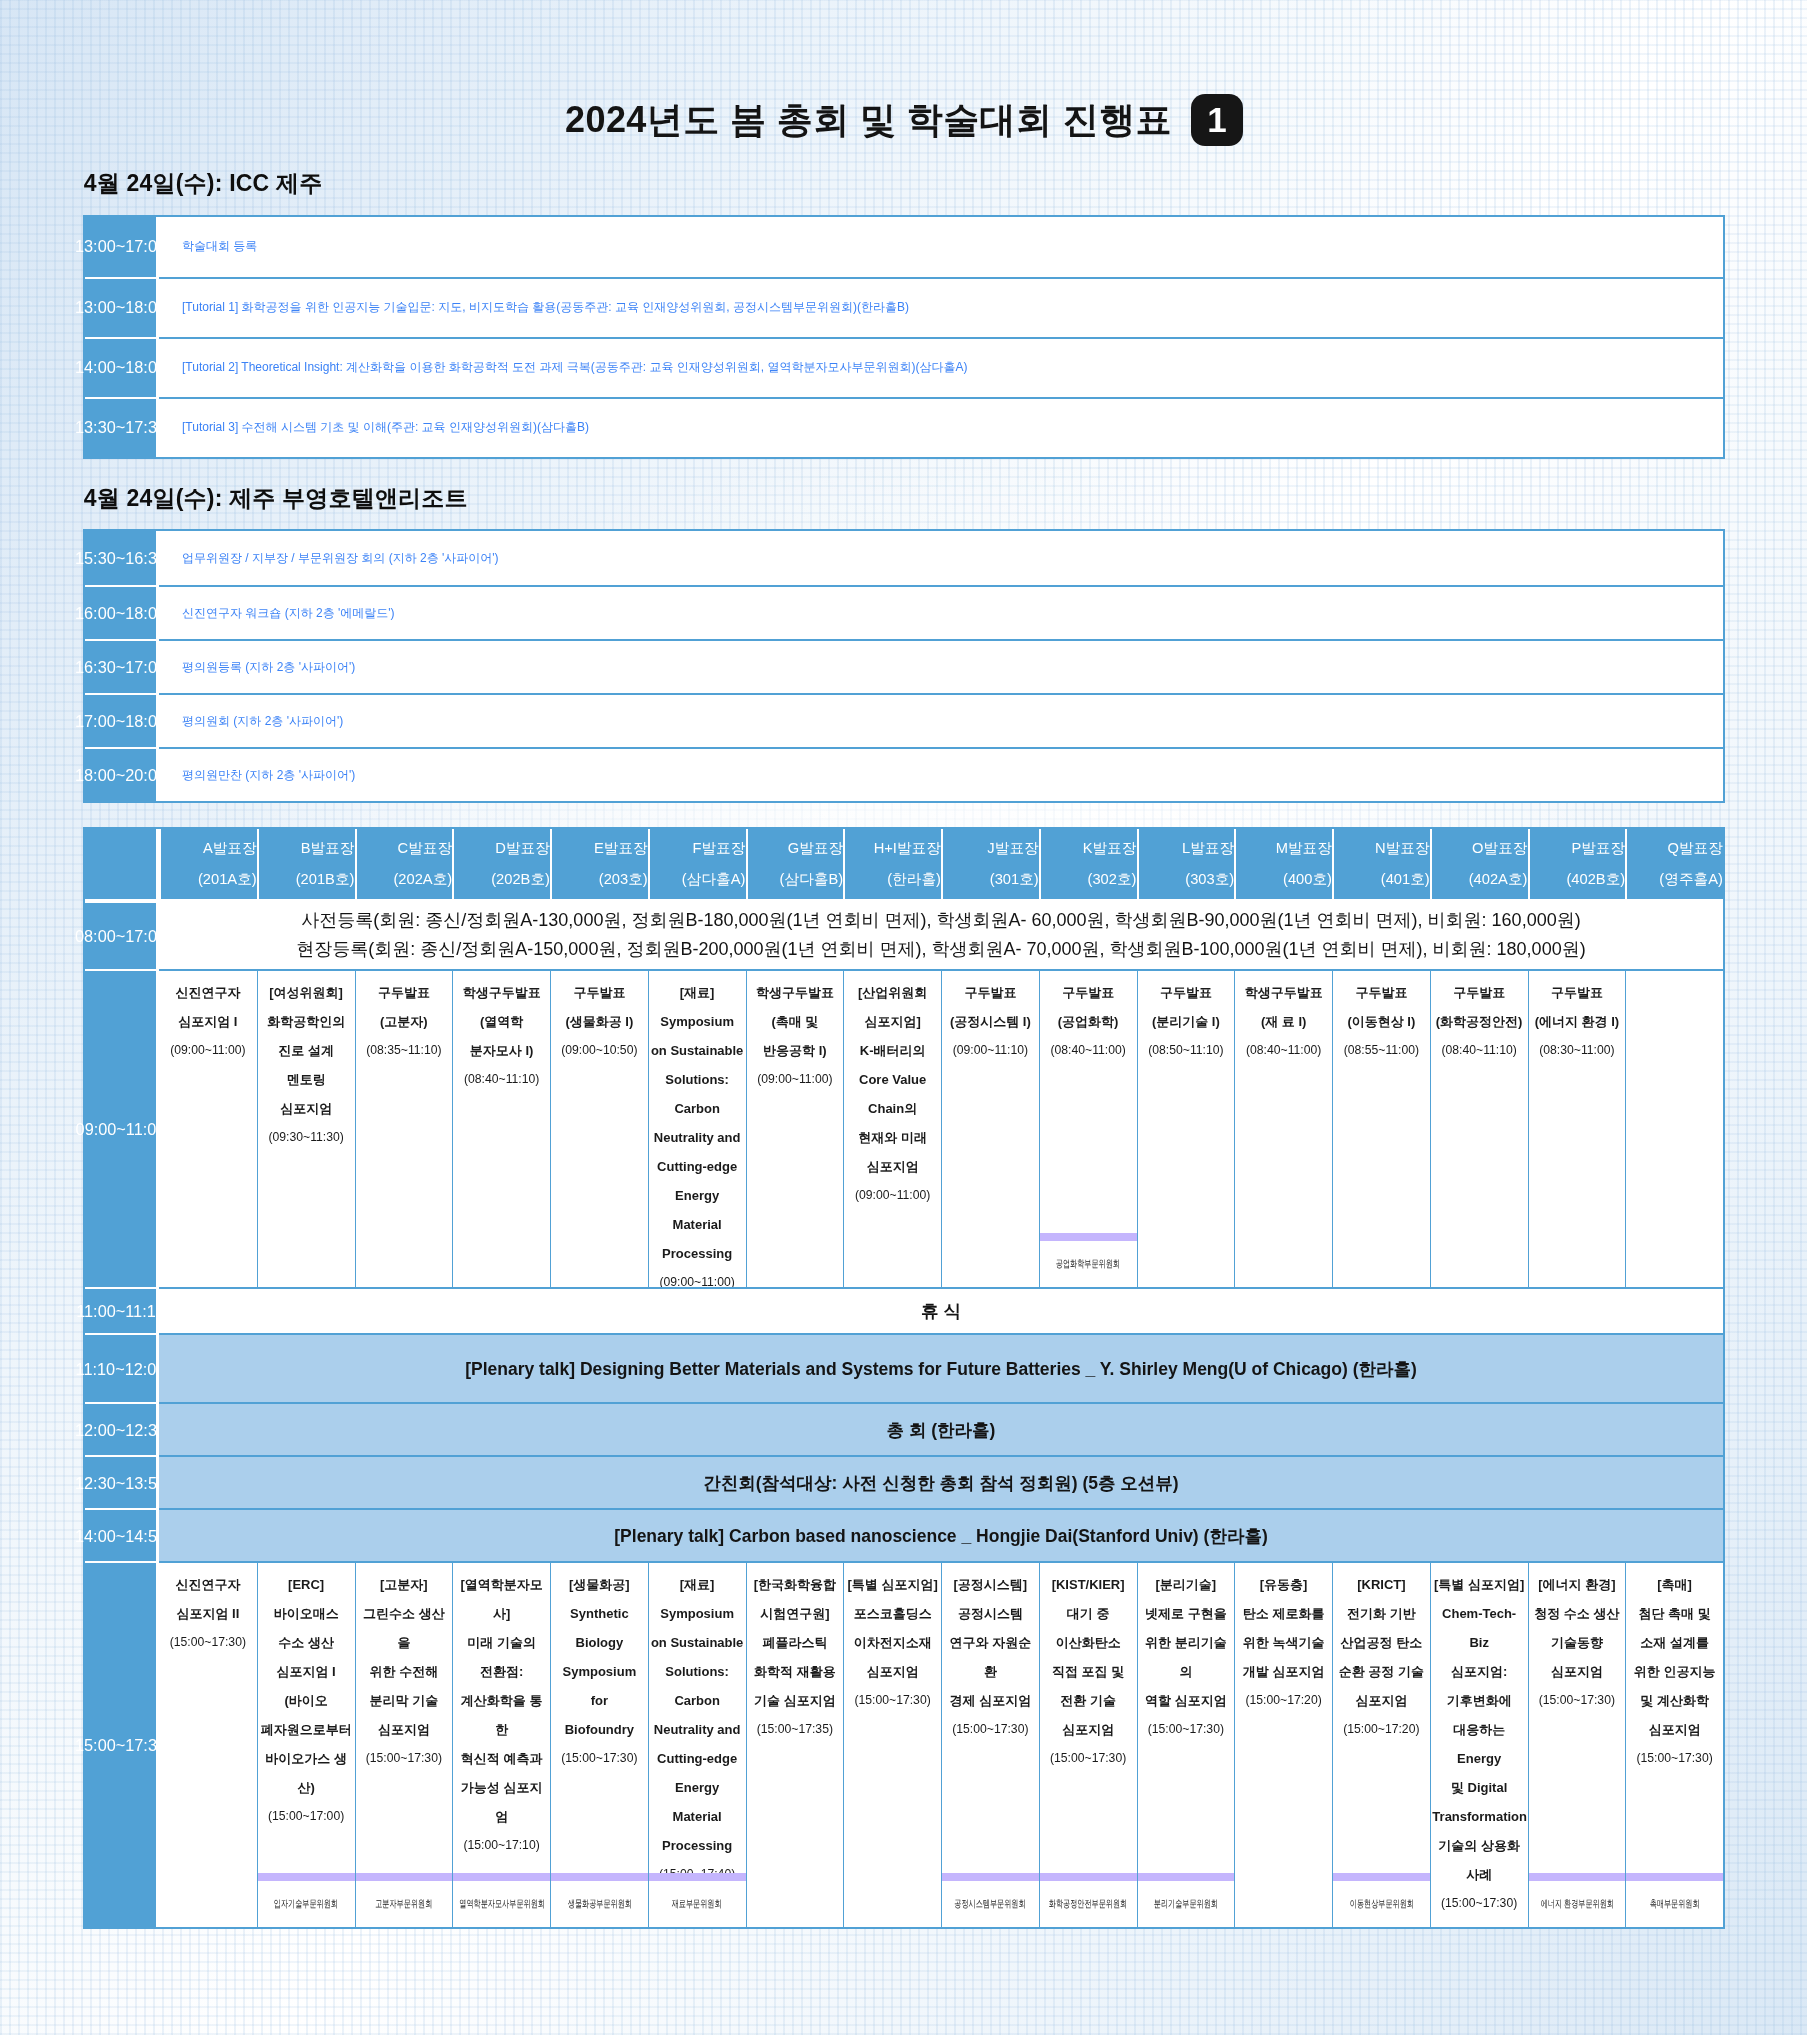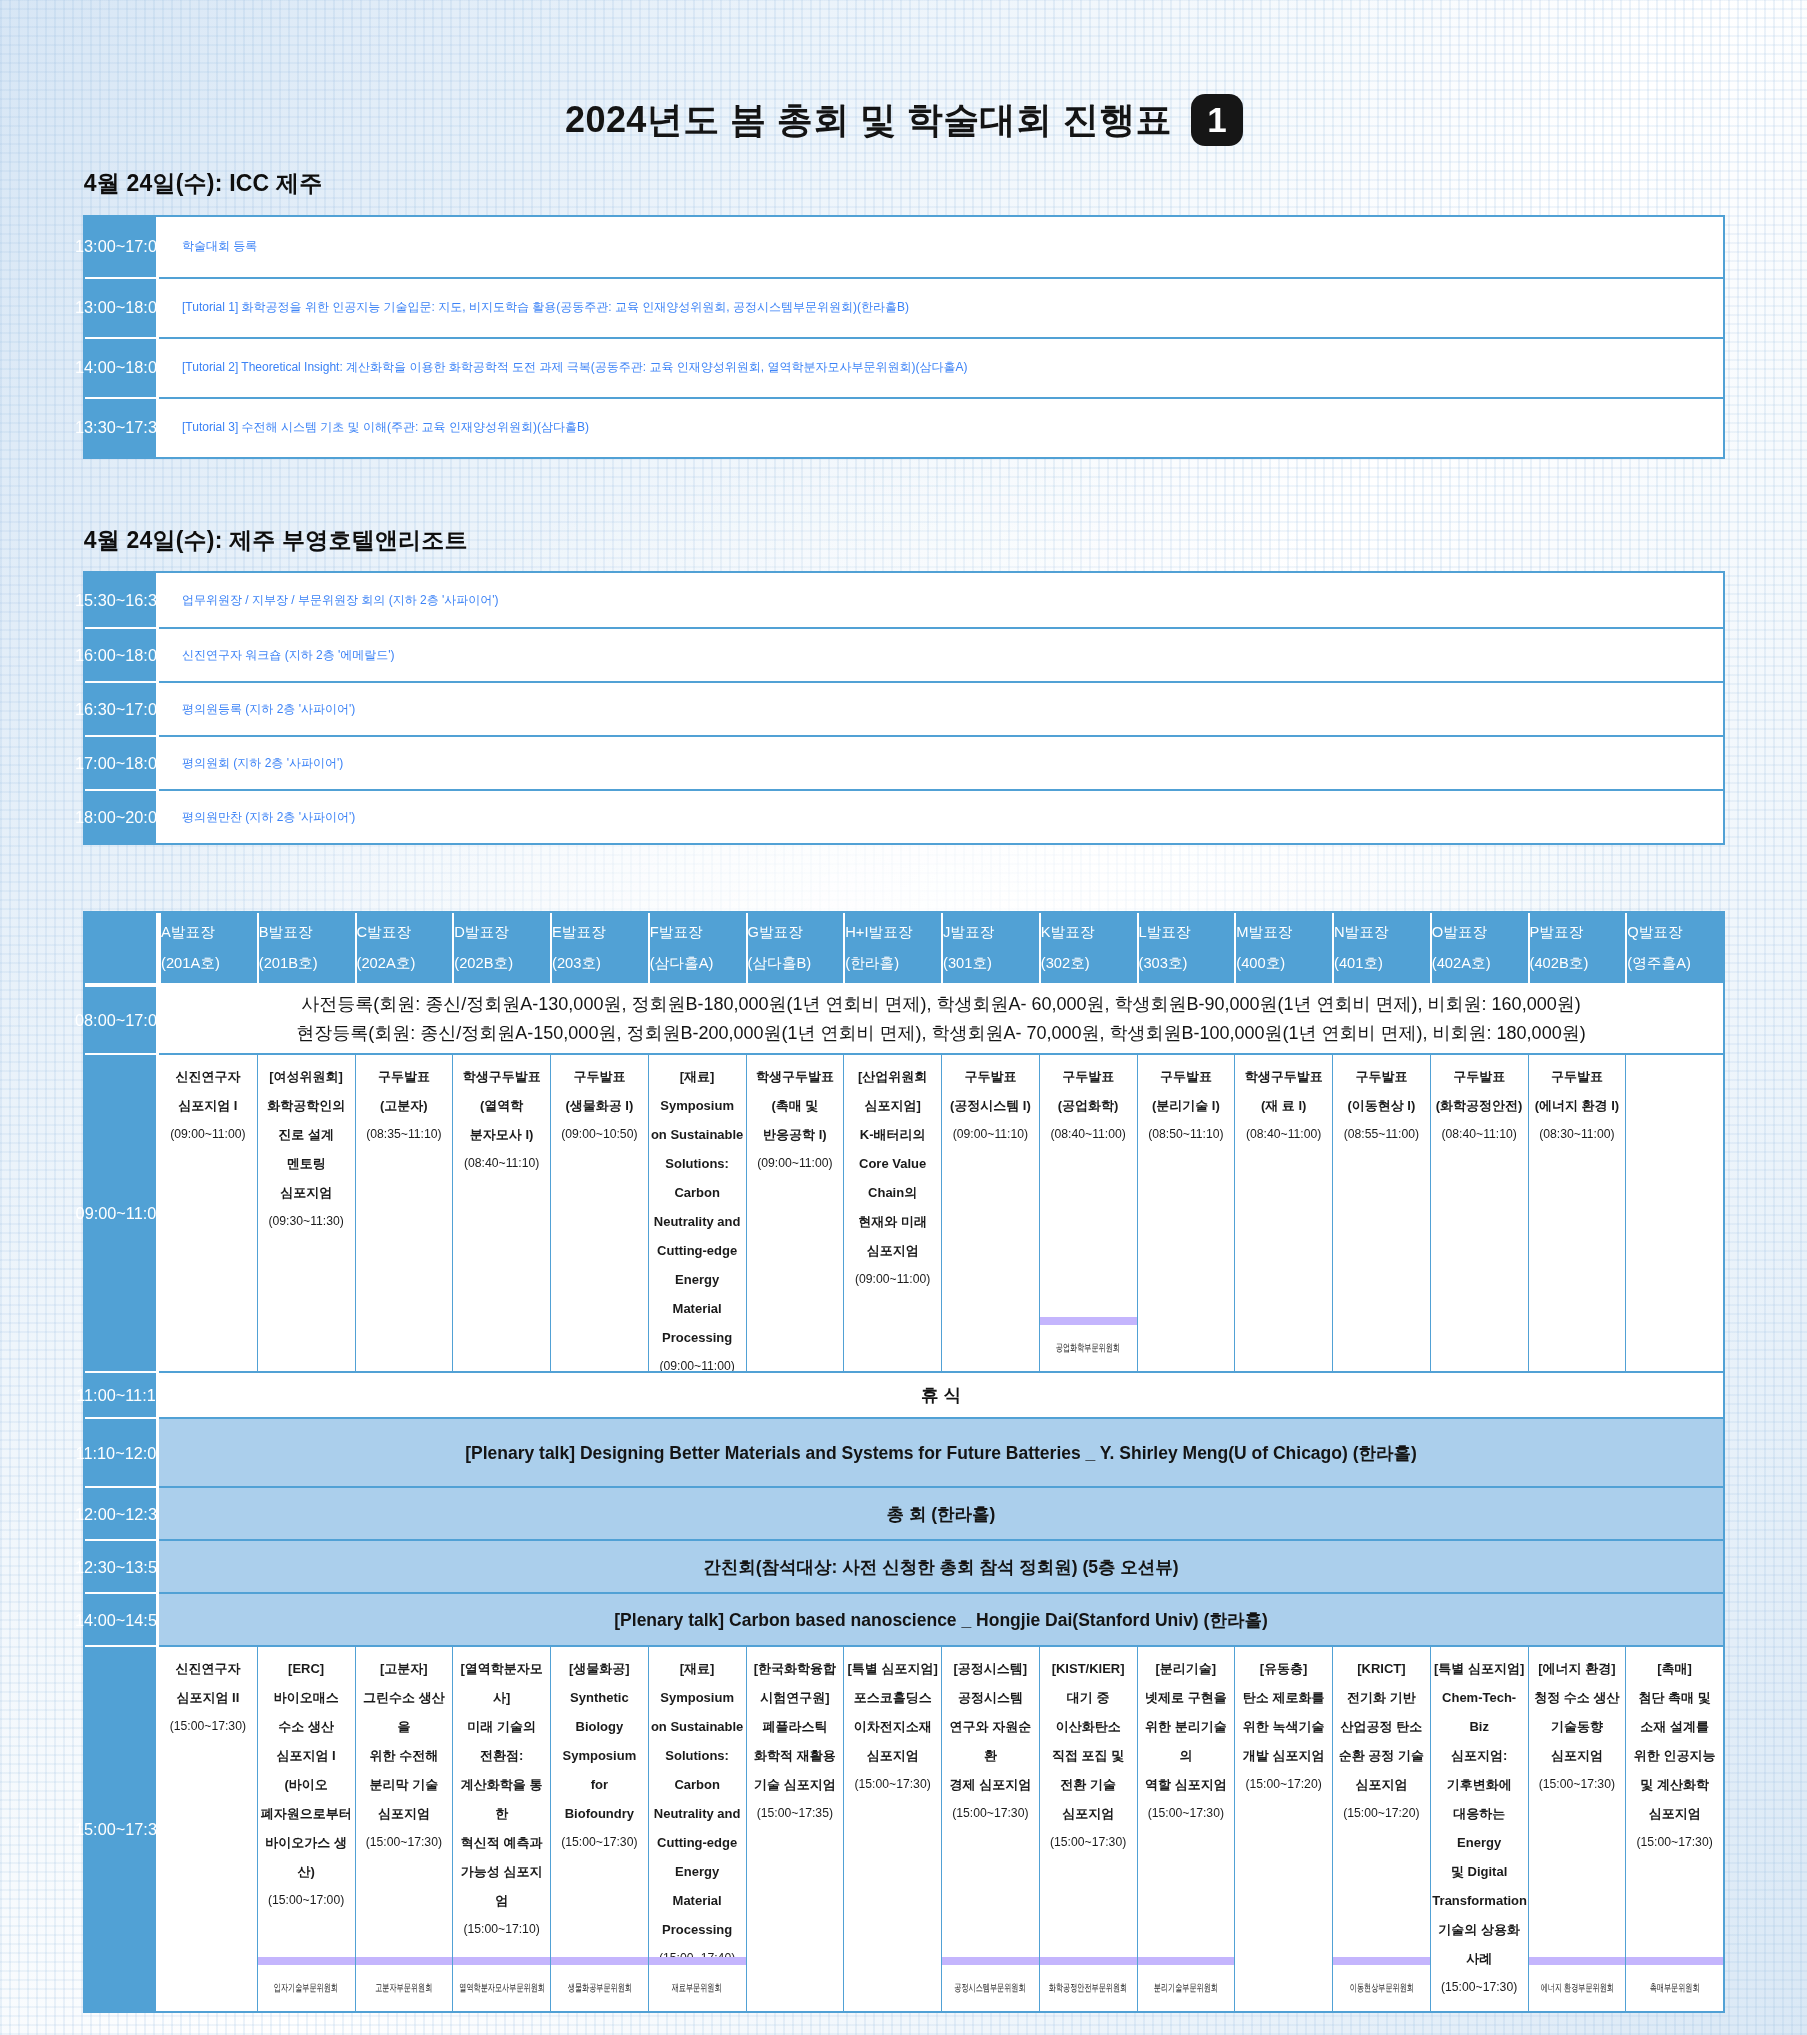--- a/index.html
+++ b/index.html
@@ -15,38 +15,38 @@
       linear-gradient(125deg,#d7e6f5 0%,#eef5fb 28%,#ffffff 50%,#eef5fb 72%,#d5e5f4 100%);
     overflow:hidden;
   }
   .content{padding:0 83px;}
   
   .title-row{display:flex;justify-content:center;align-items:center;gap:19px;padding-top:94px;}
   .main-title{font-size:36px;font-weight:800;letter-spacing:0.4px;color:#141414;}
   .title-badge{width:52px;height:52px;background:#161616;border-radius:14px;
     display:flex;align-items:center;justify-content:center;color:#fff;font-size:35px;font-weight:800;}
   
-  .section{margin-top:66px;}
+  .section{margin-top:24px;}
   .section.first{margin-top:22px;}
   .section-heading{font-size:23px;font-weight:800;color:#0e0e0e;margin:0 0 15.5px 0.8px;letter-spacing:0.2px;}
   
   .sched{border:2.4px solid #51a1d5;background:#fff;}
   .sched-row{display:grid;grid-template-columns:74px 1fr;}
   .t1-row{height:60px;}
   .t2-row{height:54px;}
   .sched-time{background:#51a1d5;color:#fff;font-size:16.3px;display:flex;align-items:center;justify-content:center;border-right:3.7px solid #fff;}
   .sched-row + .sched-row .sched-time{border-top:2.4px solid #fff;}
   .sched-text{background:#fff;font-size:12px;font-weight:500;display:flex;align-items:center;padding:0 23px;color:#3b82f6;}
   .sched-row + .sched-row .sched-text{border-top:2.4px solid #51a1d5;}
   
   .t3{border:2.4px solid #51a1d5;background:#fff;}
   .t3-row{display:grid;grid-template-columns:74px repeat(16,1fr);}
   .t3-header{border-bottom:2.8px solid #fff;}
   .t3-corner{background:#51a1d5;border-right:3.7px solid #fff;}
-  .t3-head{background:#51a1d5;color:#fff;display:flex;flex-direction:column;align-items:flex-start;justify-content:center;
+  .t3-head{background:#51a1d5;color:#fff;display:flex;flex-direction:column;align-items:flex-end;justify-content:center;
     gap:12.2px;font-size:14.7px;border-left:2px solid #fff;text-align:center;}
   .t3-time{background:#51a1d5;color:#fff;font-size:16.3px;display:flex;flex-direction:column;align-items:center;justify-content:center;
     border-right:3.7px solid #fff;border-top:2.4px solid #fff;text-align:center;line-height:1.35;}
   .t3-span{grid-column:2 / -1;border-top:2.4px solid #51a1d5;}
   .reg-span{border-top:none;display:flex;flex-direction:column;justify-content:center;align-items:center;background:#fff;}
   .reg-line{font-size:18px;line-height:29px;color:#141414;text-align:center;width:100%;}
   .session-cell{position:relative;background:#fff;border-left:1.6px solid #51a1d5;border-top:2.4px solid #51a1d5;
     padding:6.5px 1.6px 0;text-align:center;overflow:hidden;}
   .session-cell:nth-child(2){border-left:none;}
   .sess-line{font-weight:700;font-size:13px;line-height:29px;color:#1a1a1a;}

